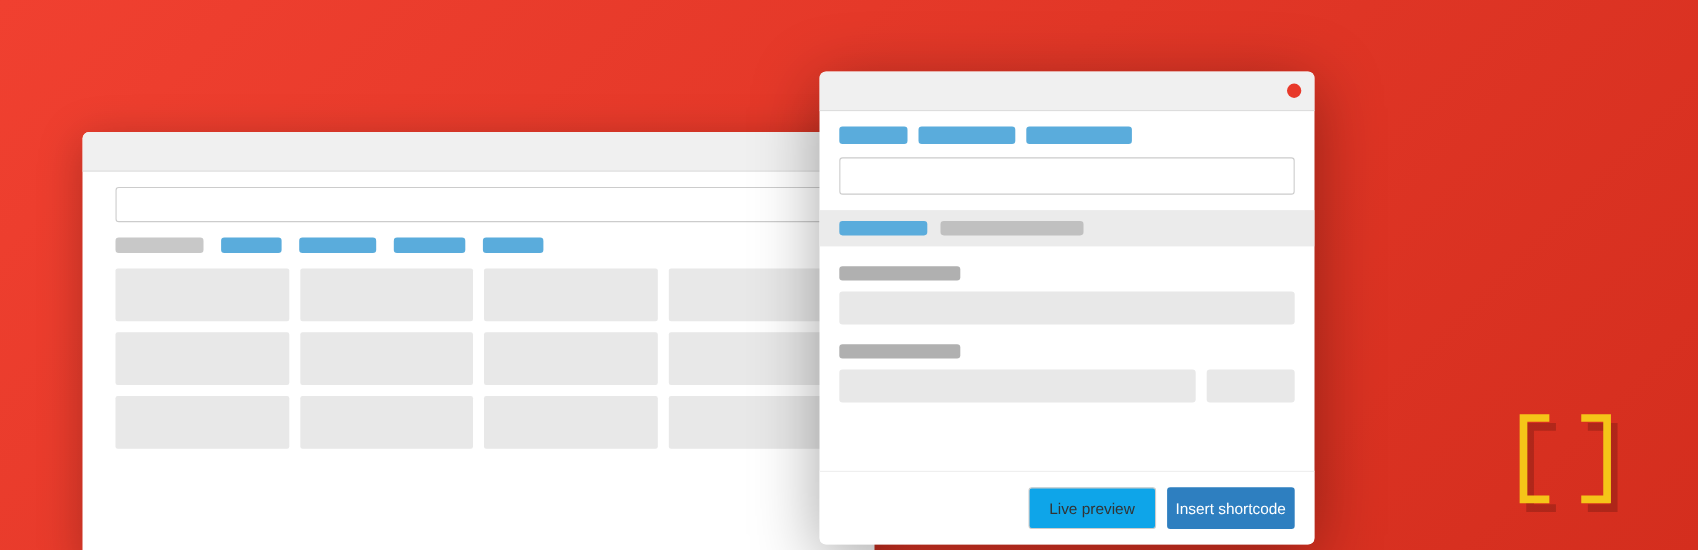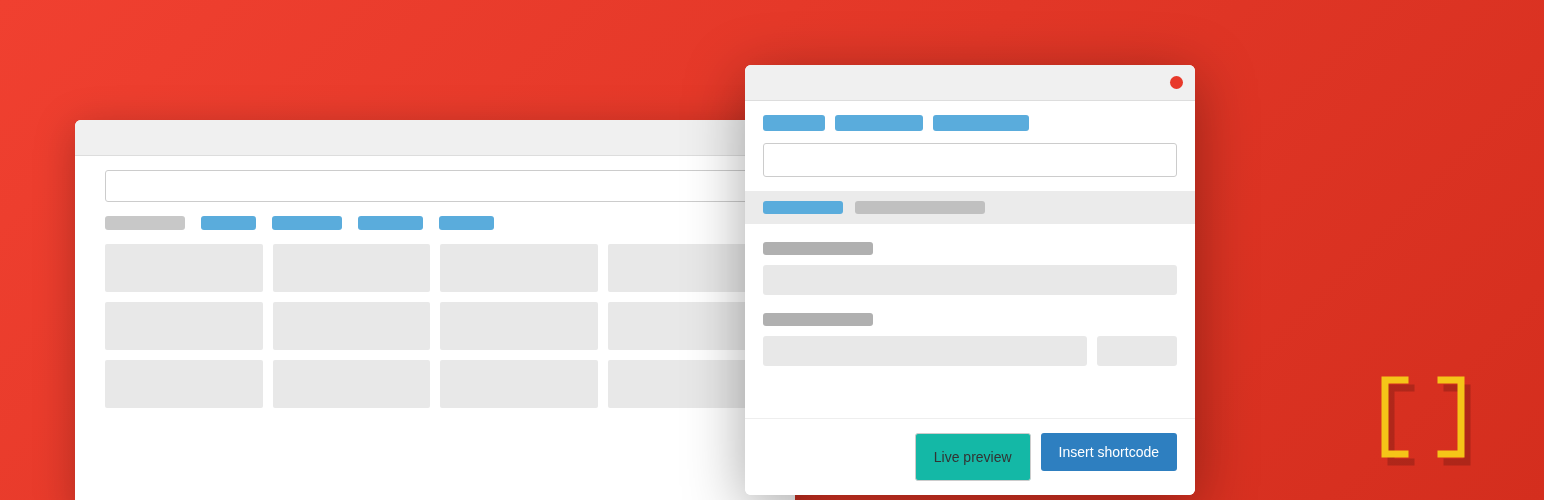--- a/index.html
+++ b/index.html
@@ -203,35 +203,35 @@
       display: flex;
       justify-content: flex-end;
       gap: 10px;
       padding: 14px 18px;
       border-top: 1px solid #eee;
       background: #fff;
       flex-shrink: 0;
     }
 
     .btn-live-preview {
-      height: 48px;
+      height: 38px;
       padding: 0 18px;
-      background: #14b8a6;
+      background: #0ea5e9;
       border: 1px solid #ccc;
       border-radius: 3px;
       font-size: 14px;
       color: #333;
       cursor: pointer;
       display: flex;
       align-items: center;
     }
 
     .btn-insert-shortcode {
       height: 38px;
-      padding: 0 18px;
+      padding: 0 8px;
       background: #2e7fc0;
       border: none;
       border-radius: 3px;
       font-size: 14px;
       color: #fff;
       cursor: pointer;
       display: flex;
       align-items: center;
     }
 

